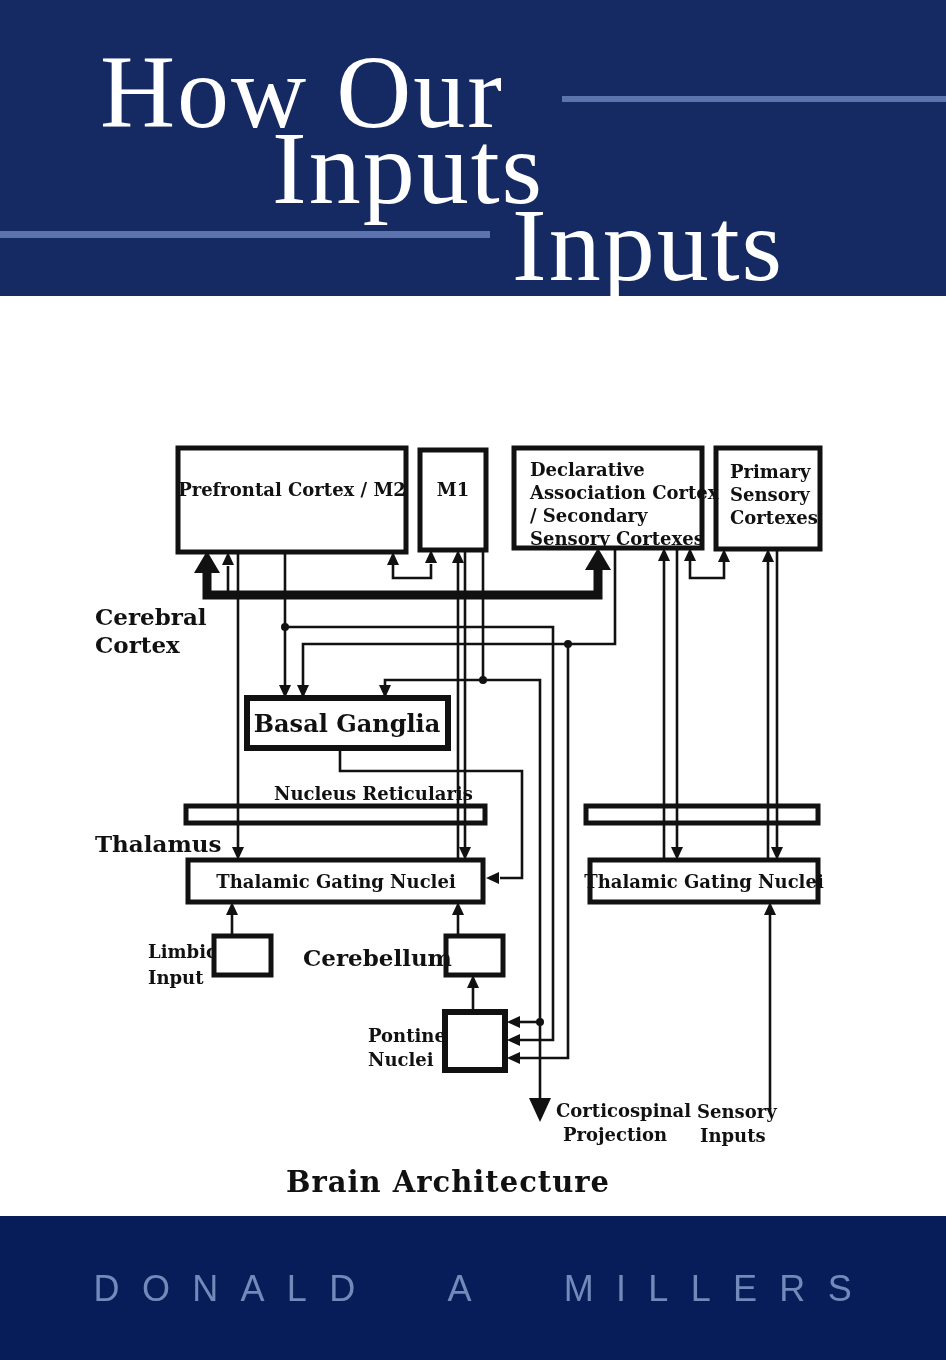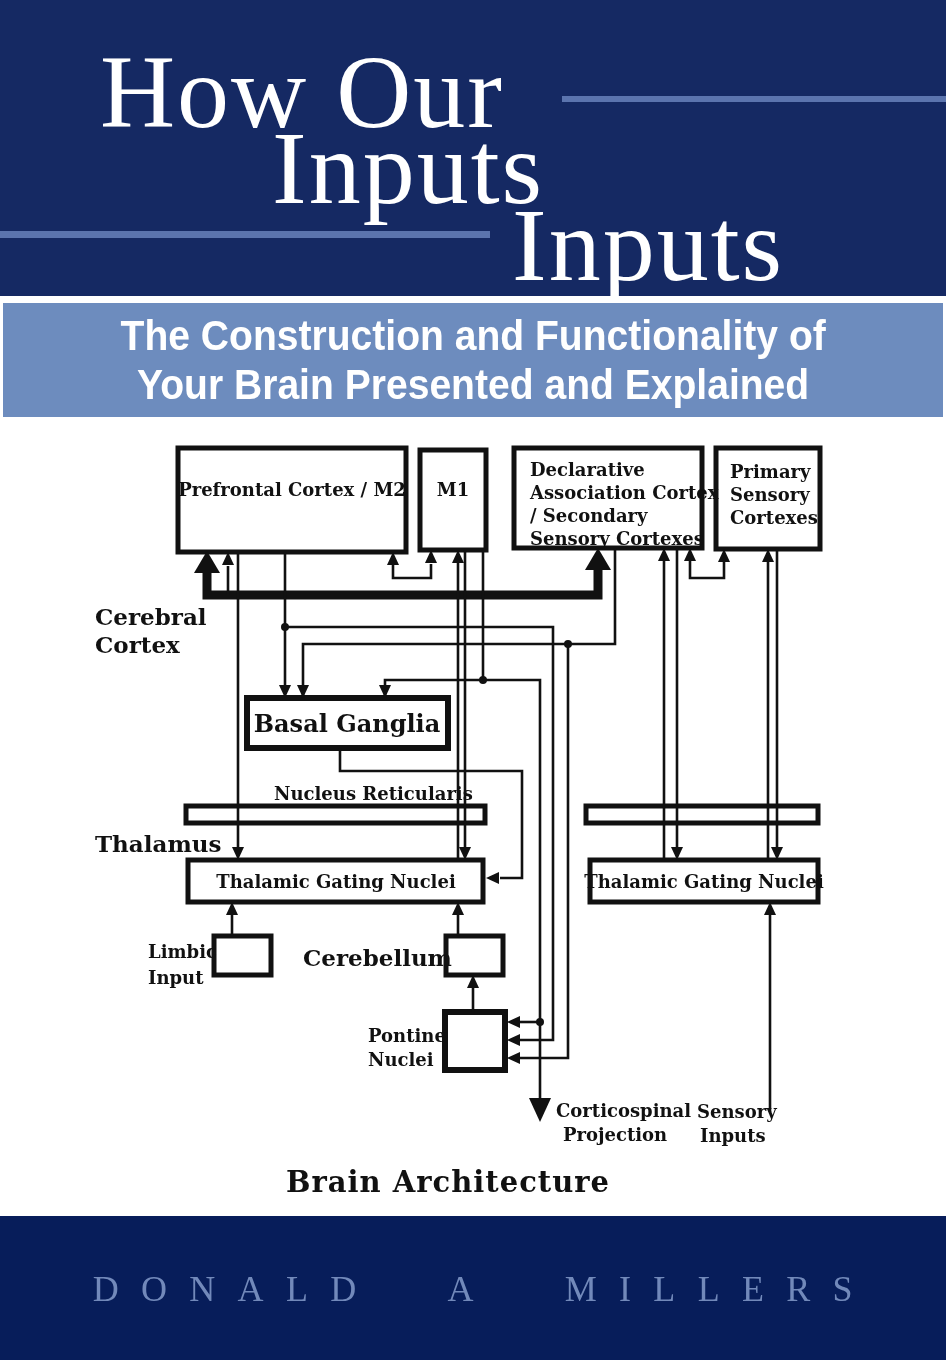--- a/index.html
+++ b/index.html
@@ -28,42 +28,36 @@
   .lbl-lg{font-size:23px;}
   .lbl-bg{font-size:24px;}
   .lbl-cap{font-size:29px;letter-spacing:1px;}
   .node-box{fill:#ffffff;stroke:#111111;}
   .edge{stroke:#111111;stroke-width:2.6;fill:none;}
   .edge-thick{stroke:#111111;stroke-width:9;fill:none;}
   .head{fill:#111111;stroke:none;}
   .jdot{fill:#111111;}
   
   .bottom-band{position:absolute;left:0;top:1216px;width:946px;height:144px;background:#071d5a;}
-  .author{margin-top:52px;text-align:center;color:#7289ba;font-family:Liberation Serif, serif;
+  .author{margin-top:52px;text-align:center;color:#7289ba;font-family:Liberation Sans, sans-serif;
           font-size:36px;letter-spacing:0.62em;word-spacing:1.1em;text-indent:0.6em;white-space:nowrap;}
 </style>
 </head>
 <body>
 
 <div class="cover">
 
   <div class="top-band">
     <div class="accent accent-right"></div>
     <div class="accent accent-left"></div>
     <div class="title-line t1">How Our</div>
     <div class="title-line t2">Inputs</div>
     <div class="title-line t3">Inputs</div>
   </div>
 
-  <div class="subtitle-band">
-    <div class="subtitle-inner">
-      <div>The Construction and Functionality of</div>
-      <div>Your Brain Presented and Explained</div>
-    </div>
-  </div>
 
   <div class="diagram">
   <svg width="946" height="790" viewBox="0 430 946 790" xmlns="http://www.w3.org/2000/svg">
 
     <rect class="node-box" x="178" y="448" width="228" height="104" stroke-width="5"></rect>
     <rect class="node-box" x="420" y="450" width="66" height="100" stroke-width="5"></rect>
     <rect class="node-box" x="514" y="448" width="188" height="100" stroke-width="5"></rect>
     <rect class="node-box" x="716" y="448" width="104" height="101" stroke-width="5"></rect>
     <rect class="node-box" x="247" y="698" width="201" height="50" stroke-width="6"></rect>
     <rect class="node-box" x="186" y="806" width="299" height="17" stroke-width="5"></rect>

